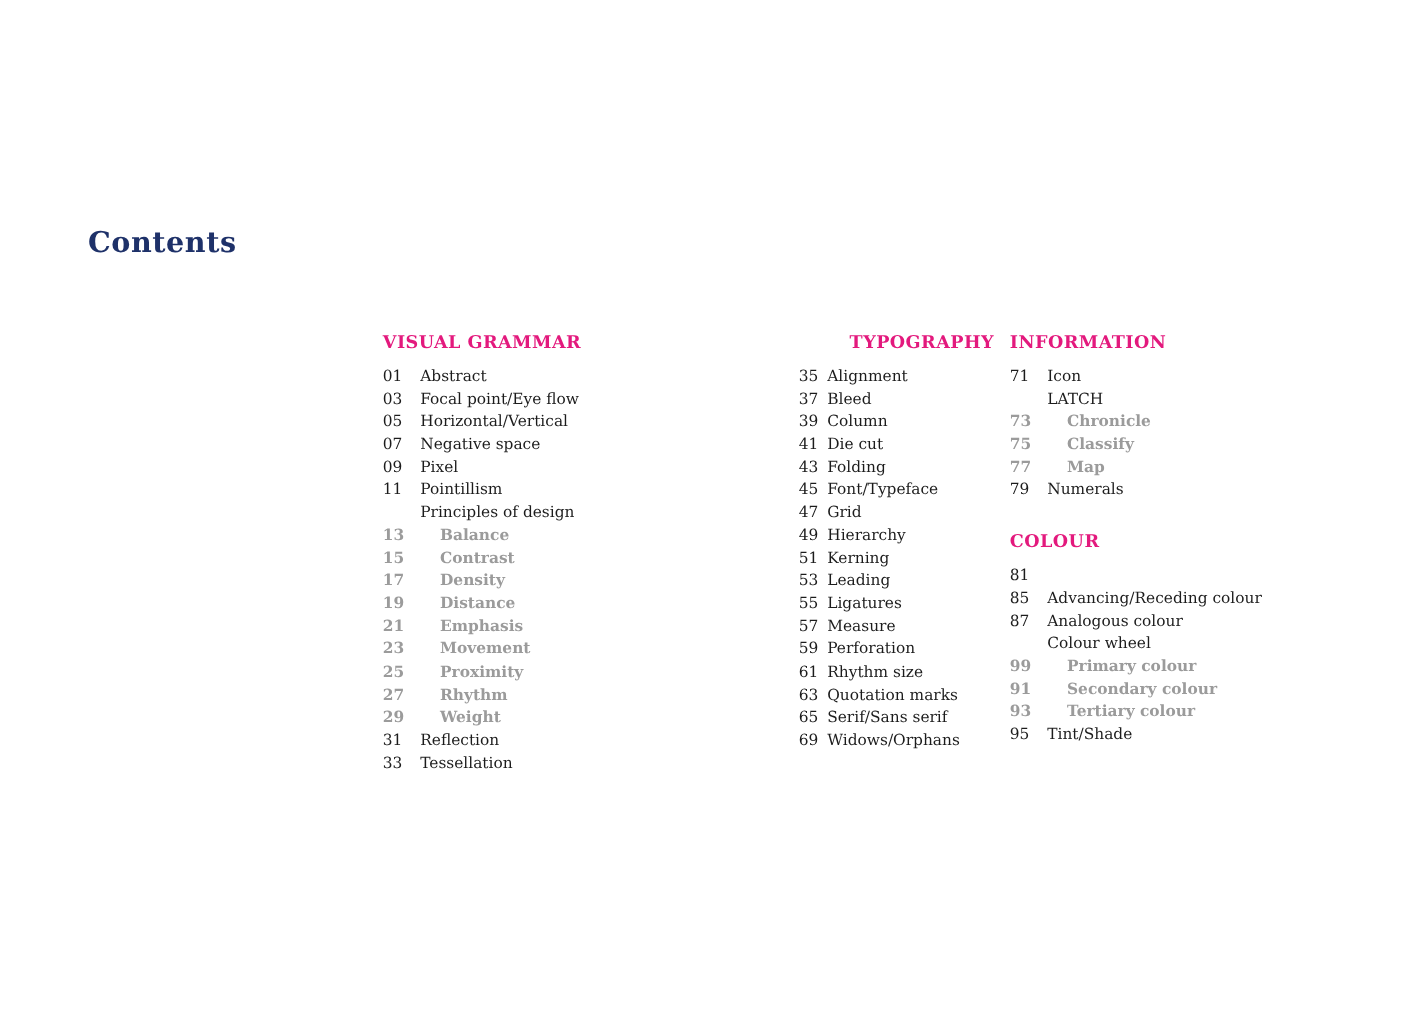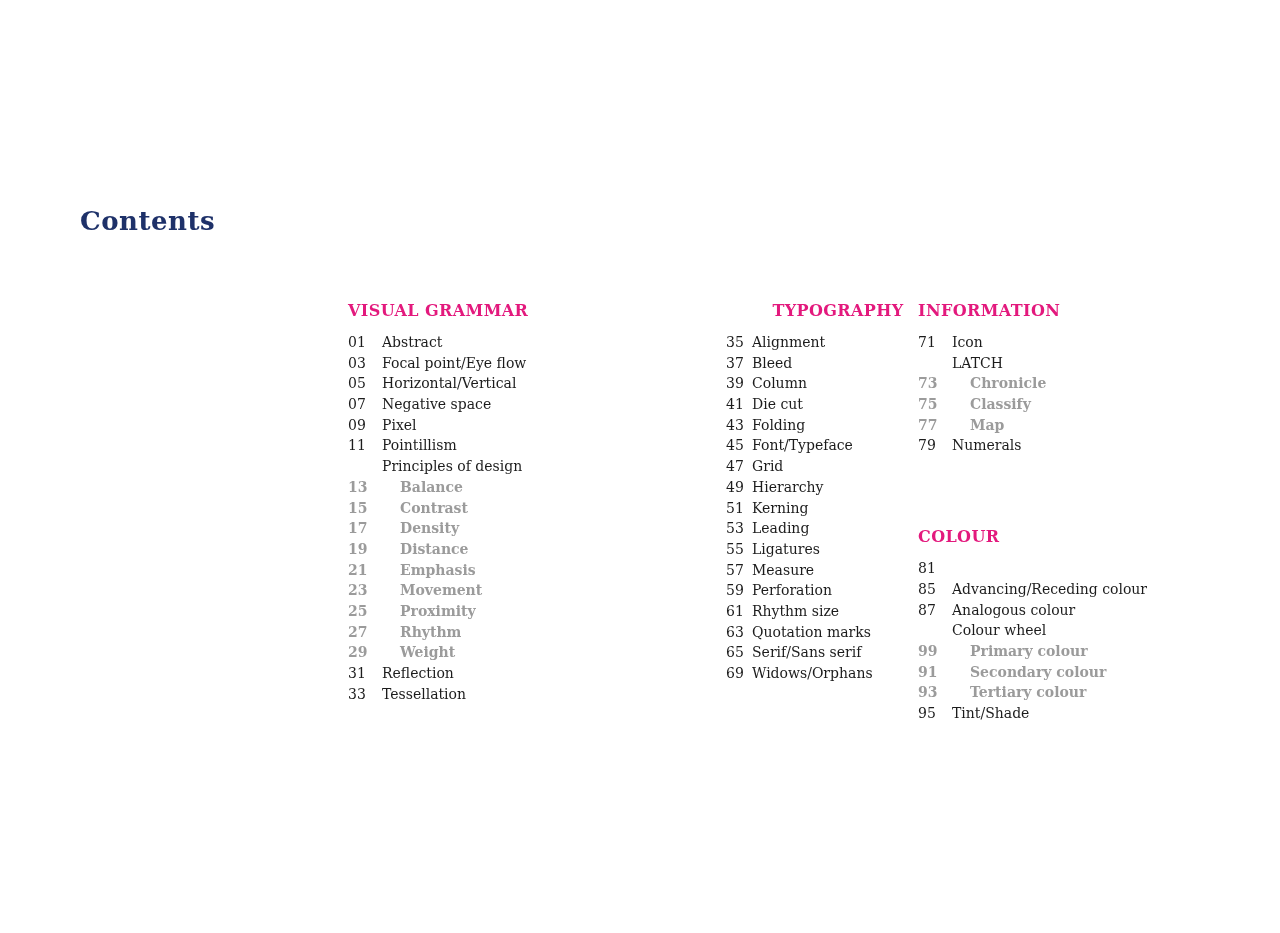--- a/index.html
+++ b/index.html
@@ -41,21 +41,21 @@
 
   .toc-section-header {
     font-size: 16px;
     font-weight: 700;
     letter-spacing: 0.4px;
     color: var(--accent-pink);
     height: 17px;
     line-height: 17px;
     margin-bottom: 13px;
   }
-  .toc-section.gapped { margin-top: 72px; }
+  .toc-section.gapped { margin-top: 27px; }
 
   .toc-entry {
     display: flex;
     height: 20.7px;
     line-height: 20.7px;
     font-size: 14px;
     font-weight: 400;
     color: var(--text-black);
   }
   .toc-entry .num {

